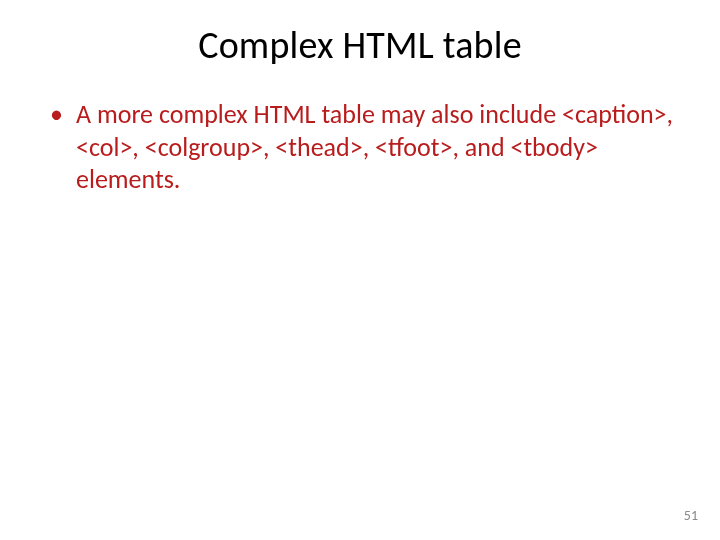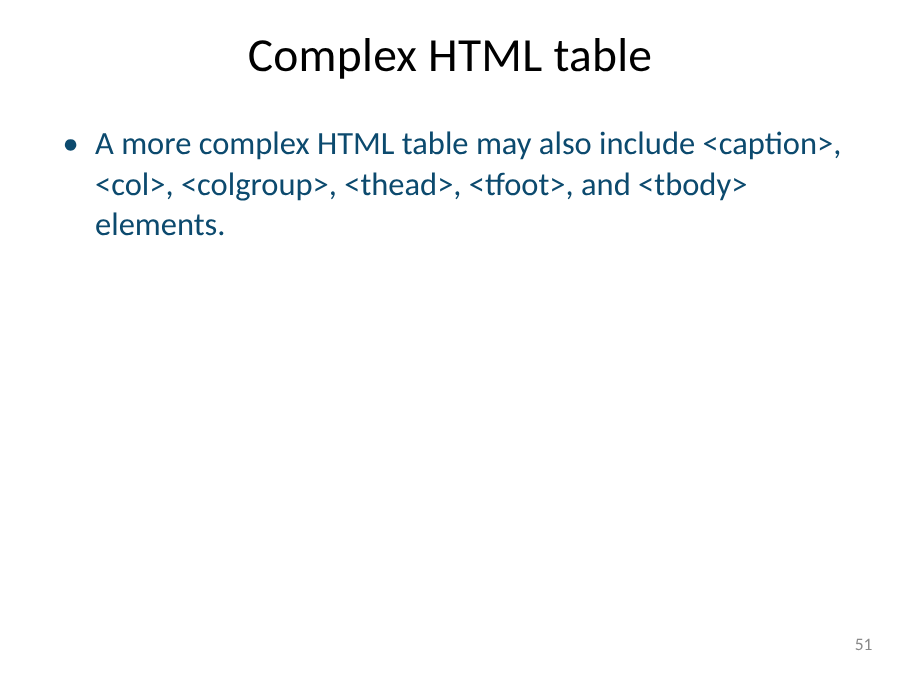--- a/index.html
+++ b/index.html
@@ -34,21 +34,21 @@
   ul.bullets {
     list-style: none;
     margin: 0;
     padding: 0;
   }
   ul.bullets > li {
     position: relative;
     font-size: 26px;
     line-height: 1.25;
     padding-left: 26px;
-    color: #0c4a6e;
+    color: #b91c1c;
   }
   ul.bullets > li::before {
     content: "•";
     position: absolute;
     left: 0;
     top: 0;
     font-size: 26px;
     line-height: 1.25;
   }
   .page-number {

